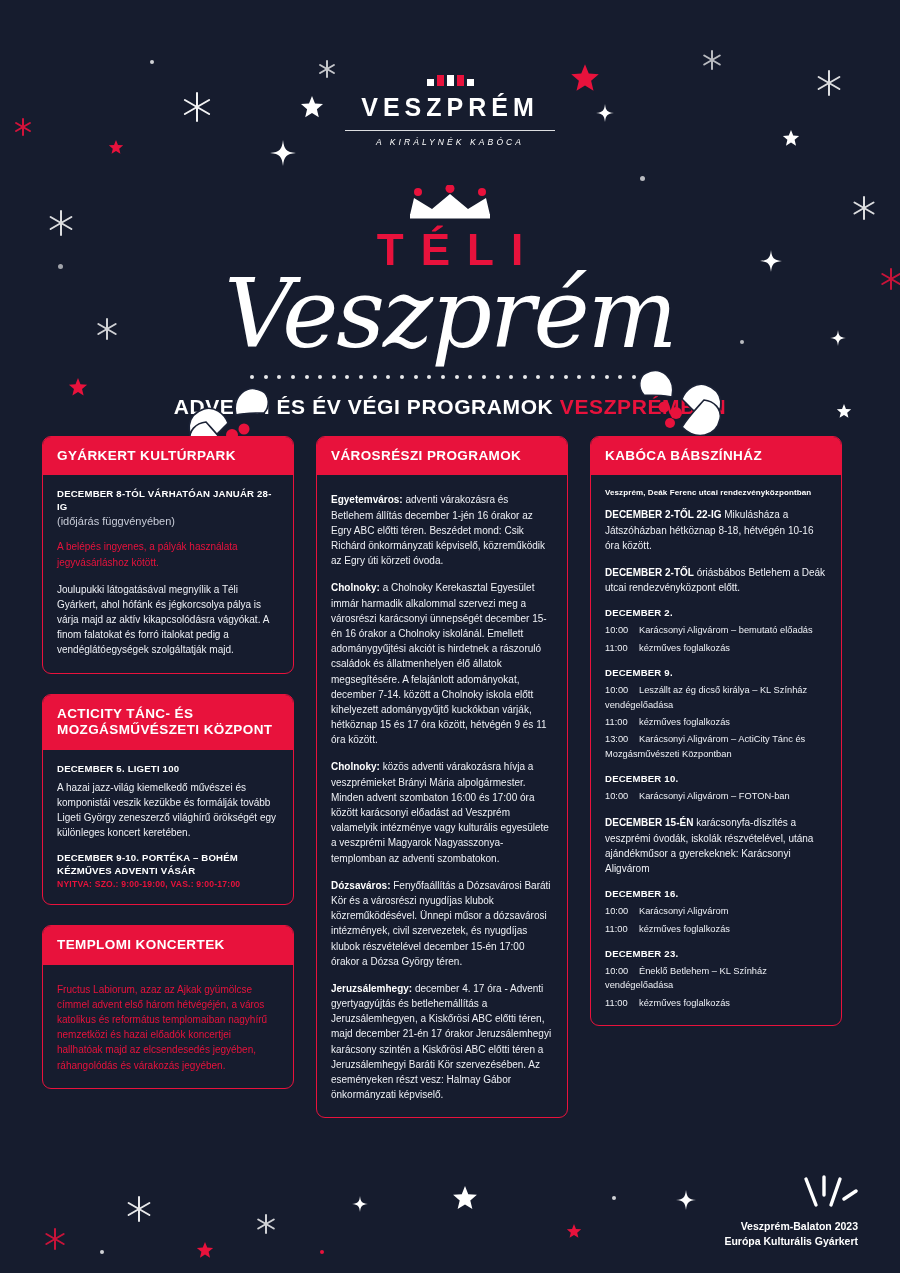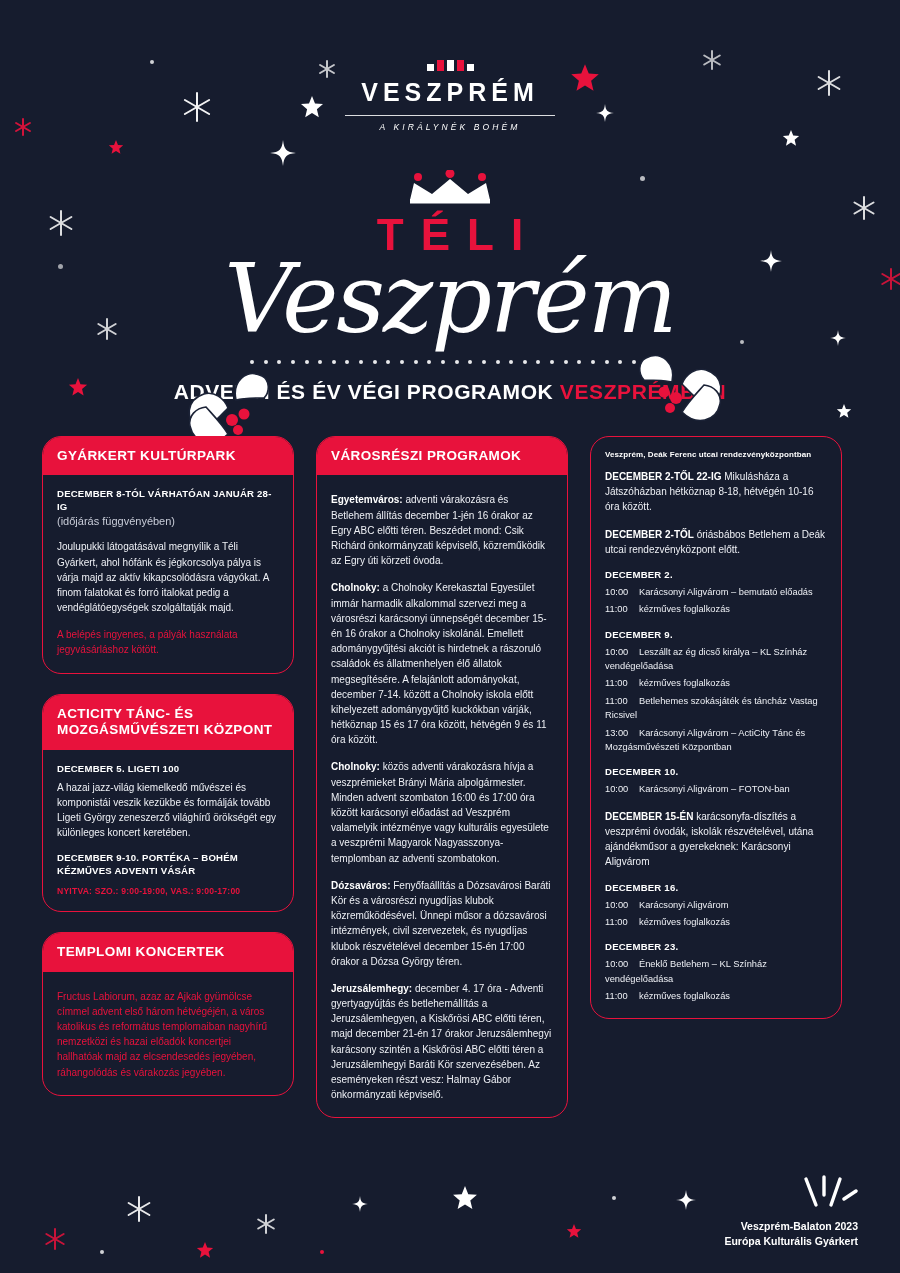--- a/index.html
+++ b/index.html
@@ -40,21 +40,21 @@
   .snow i:nth-child(3){ transform: rotate(120deg); }
 
   
   .star4 { color: #fff; }
   .star4 svg { display:block; }
   .star5 svg { display:block; }
 
   
   .header {
     position: relative;
-    padding-top: 60px;
+    padding-top: 75px;
     text-align: center;
   }
   .city-logo { display: flex; flex-direction: column; align-items: center; gap: 2px; }
   .crown-row { display:flex; gap:3px; align-items:flex-end; margin-bottom:5px; }
   .crown-row span { width:7px; height:7px; background:#fff; display:block; }
   .crown-row span.red { background:#e8123c; }
   .crown-row span.tall { height:11px; }
   .city-name {
     font-size: 25px; font-weight: 700; letter-spacing: 5px; color:#fff;
   }
@@ -99,21 +99,21 @@
     position: absolute;
     top: 436px; left: 42px; right: 42px;
     display: flex;
     gap: 22px;
     align-items: flex-start;
   }
   .col { width: 252px; display:flex; flex-direction: column; gap: 20px; }
   .col.mid { width: 252px; }
   .card {
     border: 1.6px solid #e8123c;
-    border-radius: 19px;
+    border-radius: 9px;
     overflow: hidden;
     background: transparent;
   }
   .card-head {
     background: #e8123c;
     color: #fff;
     font-size: 13.5px;
     font-weight: 700;
     letter-spacing: .4px;
     padding: 11px 14px 11px;
@@ -124,21 +124,21 @@
   .blk { margin-bottom: 12px; }
   .blk:last-child { margin-bottom: 0; }
   .b-title {
     font-size: 9.6px; font-weight: 700; color:#fff; letter-spacing: .2px;
     line-height: 1.35; text-transform: uppercase;
   }
   .b-sub {
     font-size: 11px; color:#c8ccd8; font-weight: 400; margin-top: 1px;
   }
   .b-red {
-    font-size: 8.6px; color:#e8123c; font-weight: 700; margin-top: 8px; letter-spacing:.2px;
+    font-size: 8.6px; color:#e8123c; font-weight: 700; margin-top: 1px; letter-spacing:.2px;
   }
   .b-text {
     font-size: 10px; line-height: 1.52; color:#eef0f5; margin-top: 4px;
   }
   .b-text.red { color:#e8123c; }
   .lead { font-weight: 700; color:#fff; }
   .sched { font-size: 9.3px; line-height: 1.55; color:#eef0f5; margin-top:3px; }
   .sched .t { display:inline-block; width: 34px; }
   .note { font-size: 8px; font-weight:700; color:#fff; margin-bottom:10px; letter-spacing:.1px;}
   .rightcol { width: 252px; }
@@ -314,21 +314,21 @@
     <div class="city-logo">
       <div class="crown-row">
         <span></span>
           <span class="red tall"></span>
           <span class="tall"></span>
           <span class="red tall"></span>
           <span></span>
       </div>
       <div class="city-name">VESZPRÉM</div>
       <div class="sep-line"></div>
-      <div class="city-sub">A KIRÁLYNÉK BOHÉM</div>
+      <div class="city-sub">A KIRÁLYNÉK KABÓCA</div>
     </div>
 
     <div class="teli-block">
       <div class="teli-crown">
         <svg width="96" height="34" viewBox="0 0 96 34">
           <circle cx="16" cy="7" r="4" fill="#e8123c"></circle>
           <circle cx="48" cy="3.5" r="4.5" fill="#e8123c"></circle>
           <circle cx="80" cy="7" r="4" fill="#e8123c"></circle>
           <path d="M8 30 L12 13 L30 24 L48 9 L66 24 L84 13 L88 30 Z" fill="#ffffff"></path>
           <rect x="8" y="29" width="80" height="4.5" fill="#ffffff"></rect>
@@ -407,24 +407,24 @@
     <div class="col">
 
       <div class="card">
         <div class="card-head">GYÁRKERT KULTÚRPARK</div>
         <div class="card-body">
           <div class="blk">
             <div class="b-title">DECEMBER 8-TÓL VÁRHATÓAN JANUÁR 28-IG</div>
             <div class="b-sub">(időjárás függvényében)</div>
           </div>
           <div class="blk">
+            <div class="b-text red">A belépés ingyenes, a pályák használata jegyvásárláshoz kötött.</div>
+          </div>
+          <div class="blk">
             <div class="b-text">Joulupukki látogatásával megnyílik a Téli Gyárkert, ahol hófánk és jégkorcsolya pálya is várja majd az aktív kikapcsolódásra vágyókat. A finom falatokat és forró italokat pedig a vendéglátóegységek szolgáltatják majd.</div>
-          </div>
-          <div class="blk">
-            <div class="b-text red">A belépés ingyenes, a pályák használata jegyvásárláshoz kötött.</div>
           </div>
         </div>
       </div>
 
       <div class="card">
         <div class="card-head">ACTICITY TÁNC- ÉS MOZGÁSMŰVÉSZETI KÖZPONT</div>
         <div class="card-body">
           <div class="blk">
             <div class="b-title">DECEMBER 5. LIGETI 100</div>
             <div class="b-text">A hazai jazz-világ kiemelkedő művészei és komponistái veszik kezükbe és formálják tovább Ligeti György zeneszerző világhírű örökségét egy különleges koncert keretében.</div>
@@ -462,20 +462,21 @@
           </div>
           <div class="blk">
             <div class="b-text"><span class="lead">Jeruzsálemhegy:</span><span> december 4. 17 óra - Adventi gyertyagyújtás és betlehemállítás a Jeruzsálemhegyen, a Kiskőrösi ABC előtti téren, majd december 21-én 17 órakor Jeruzsálemhegyi karácsony szintén a Kiskőrösi ABC előtti téren a Jeruzsálemhegyi Baráti Kör szervezésében. Az eseményeken részt vesz: Halmay Gábor önkormányzati képviselő.</span></div>
           </div>
         </div>
       </div>
     </div>
 
     <div class="col rightcol">
       <div class="card">
+        <div class="card-head">KABÓCA BÁBSZÍNHÁZ</div>
         <div class="card-body">
           <div class="note">Veszprém, Deák Ferenc utcai rendezvényközpontban</div>
 
           <div class="blk">
             <div class="b-text"><span class="lead">DECEMBER 2-TŐL 22-IG</span><span> Mikulásháza a Játszóházban hétköznap 8-18, hétvégén 10-16 óra között.</span></div>
           </div>
 
           <div class="blk">
             <div class="b-text"><span class="lead">DECEMBER 2-TŐL</span><span> óriásbábos Betlehem a Deák utcai rendezvényközpont előtt.</span></div>
           </div>
@@ -483,21 +484,20 @@
           <div class="blk">
             <div class="b-title">DECEMBER 2.</div>
             <div class="sched"><span class="t">10:00</span><span>Karácsonyi Aligvárom – bemutató előadás</span></div>
             <div class="sched"><span class="t">11:00</span><span>kézműves foglalkozás</span></div>
           </div>
 
           <div class="blk">
             <div class="b-title">DECEMBER 9.</div>
             <div class="sched"><span class="t">10:00</span><span>Leszállt az ég dicső királya – KL Színház vendégelőadása</span></div>
             <div class="sched"><span class="t">11:00</span><span>kézműves foglalkozás</span></div>
-            <div class="sched"><span class="t">11:00</span><span>Betlehemes szokásjáték és táncház Vastag Ricsivel</span></div>
             <div class="sched"><span class="t">13:00</span><span>Karácsonyi Aligvárom – ActiCity Tánc és Mozgásművészeti Központban</span></div>
           </div>
 
           <div class="blk">
             <div class="b-title">DECEMBER 10.</div>
             <div class="sched"><span class="t">10:00</span><span>Karácsonyi Aligvárom – FOTON-ban</span></div>
           </div>
 
           <div class="blk">
             <div class="b-text"><span class="lead">DECEMBER 15-ÉN</span><span> karácsonyfa-díszítés a veszprémi óvodák, iskolák részvételével, utána ajándékműsor a gyerekeknek: Karácsonyi Aligvárom</span></div>

